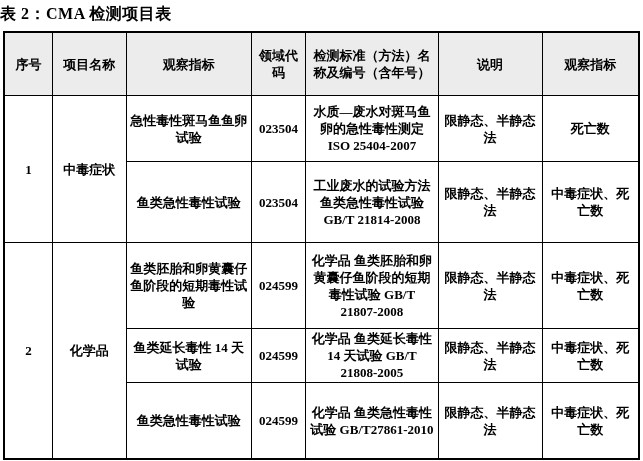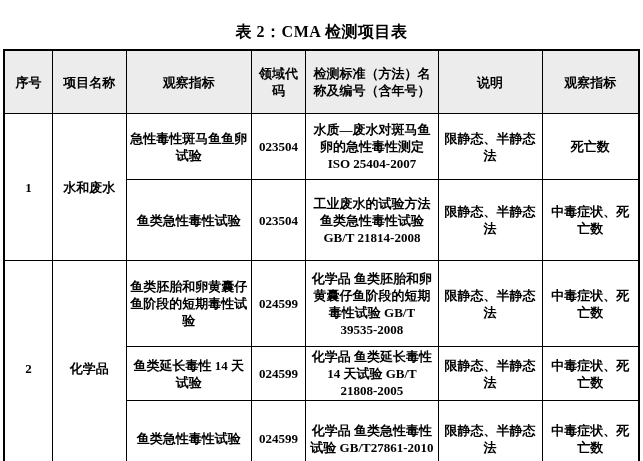--- a/index.html
+++ b/index.html
@@ -9,24 +9,23 @@
   }
   body {
     width: 643px;
     height: 461px;
     overflow: hidden;
     font-family: "Liberation Serif", serif;
     color: #000000;
   }
   .page-title {
     width: 643px;
-    text-align: center;
     font-size: 16px;
     font-weight: bold;
-    padding-top: 22px;
+    padding-top: 4px;
     letter-spacing: 0.5px;
   }
   table.cma {
     border-collapse: collapse;
     table-layout: fixed;
     margin: 6px 0 0 3px;
     width: 637px;
     border: 2px solid #000000;
   }
   table.cma th, table.cma td {
@@ -72,40 +71,40 @@
       <th>观察指标</th>
       <th>领域代码</th>
       <th>检测标准（方法）名称及编号（含年号）</th>
       <th>说明</th>
       <th>观察指标</th>
     </tr>
   </thead>
   <tbody>
     <tr class="h65">
       <td rowspan="2">1</td>
-      <td rowspan="2">水和废水</td>
+      <td rowspan="2">中毒症状</td>
       <td>急性毒性斑马鱼鱼卵试验</td>
       <td>023504</td>
       <td>水质—废水对斑马鱼卵的急性毒性测定 ISO 25404-2007</td>
       <td>限静态、半静态法</td>
       <td>死亡数</td>
     </tr>
     <tr class="h80">
       <td>鱼类急性毒性试验</td>
       <td>023504</td>
       <td>工业废水的试验方法 鱼类急性毒性试验 GB/T 21814-2008</td>
       <td>限静态、半静态法</td>
       <td>中毒症状、死亡数</td>
     </tr>
     <tr class="h85">
       <td rowspan="3">2</td>
       <td rowspan="3">化学品</td>
       <td>鱼类胚胎和卵黄囊仔鱼阶段的短期毒性试验</td>
       <td>024599</td>
-      <td>化学品 鱼类胚胎和卵黄囊仔鱼阶段的短期毒性试验 GB/T 39535-2008</td>
+      <td>化学品 鱼类胚胎和卵黄囊仔鱼阶段的短期毒性试验 GB/T 21807-2008</td>
       <td>限静态、半静态法</td>
       <td>中毒症状、死亡数</td>
     </tr>
     <tr class="h51">
       <td>鱼类延长毒性 14 天试验</td>
       <td>024599</td>
       <td>化学品 鱼类延长毒性 14 天试验 GB/T 21808-2005</td>
       <td>限静态、半静态法</td>
       <td>中毒症状、死亡数</td>
     </tr>

